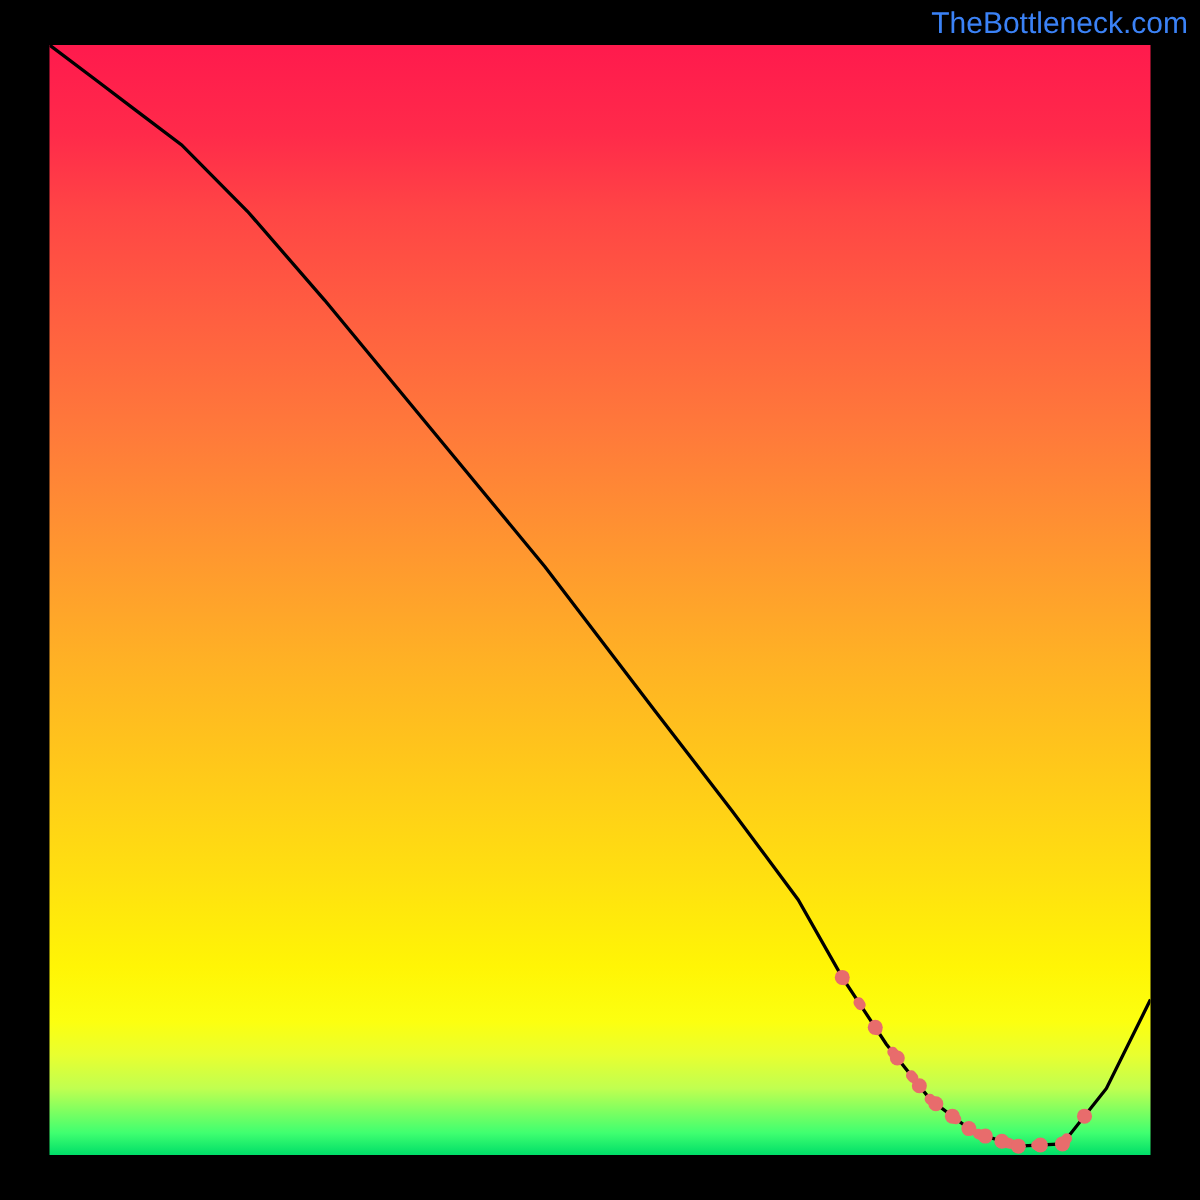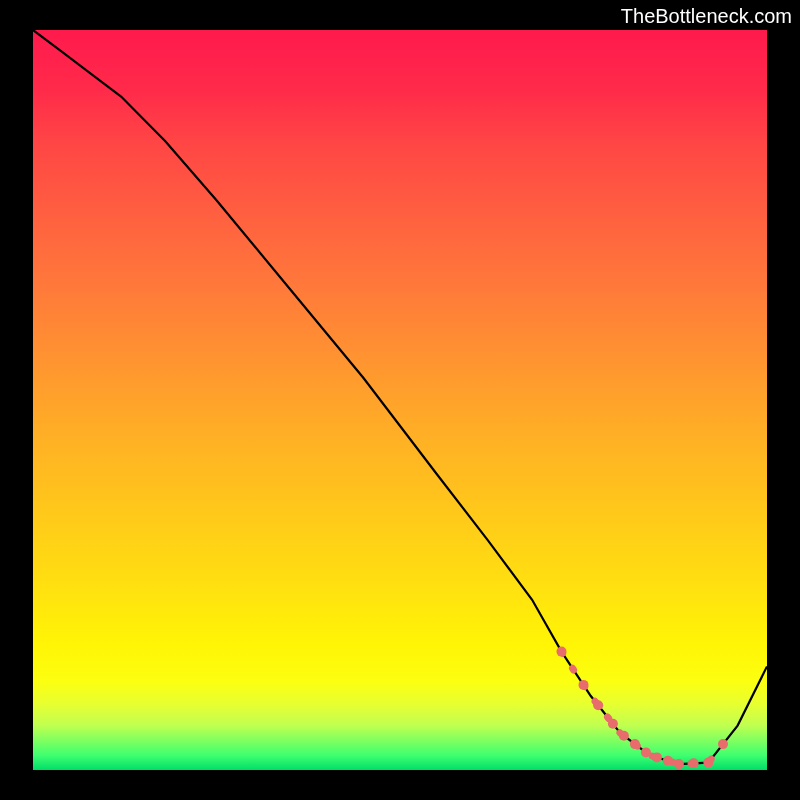--- a/index.html
+++ b/index.html
@@ -14,21 +14,21 @@
   .container {
     position: relative;
     width: 800px;
     height: 800px;
     background: #000;
   }
   .watermark {
     position: absolute;
     top: 5px;
     right: 8px;
-    color: #ffffff;
+    color: #3b82f6;
     font-size: 20px;
     font-weight: 500;
     z-index: 10;
   }
   .plot-area {
     position: absolute;
     left: 33px;
     top: 30px;
     width: 734px;
     height: 740px;

